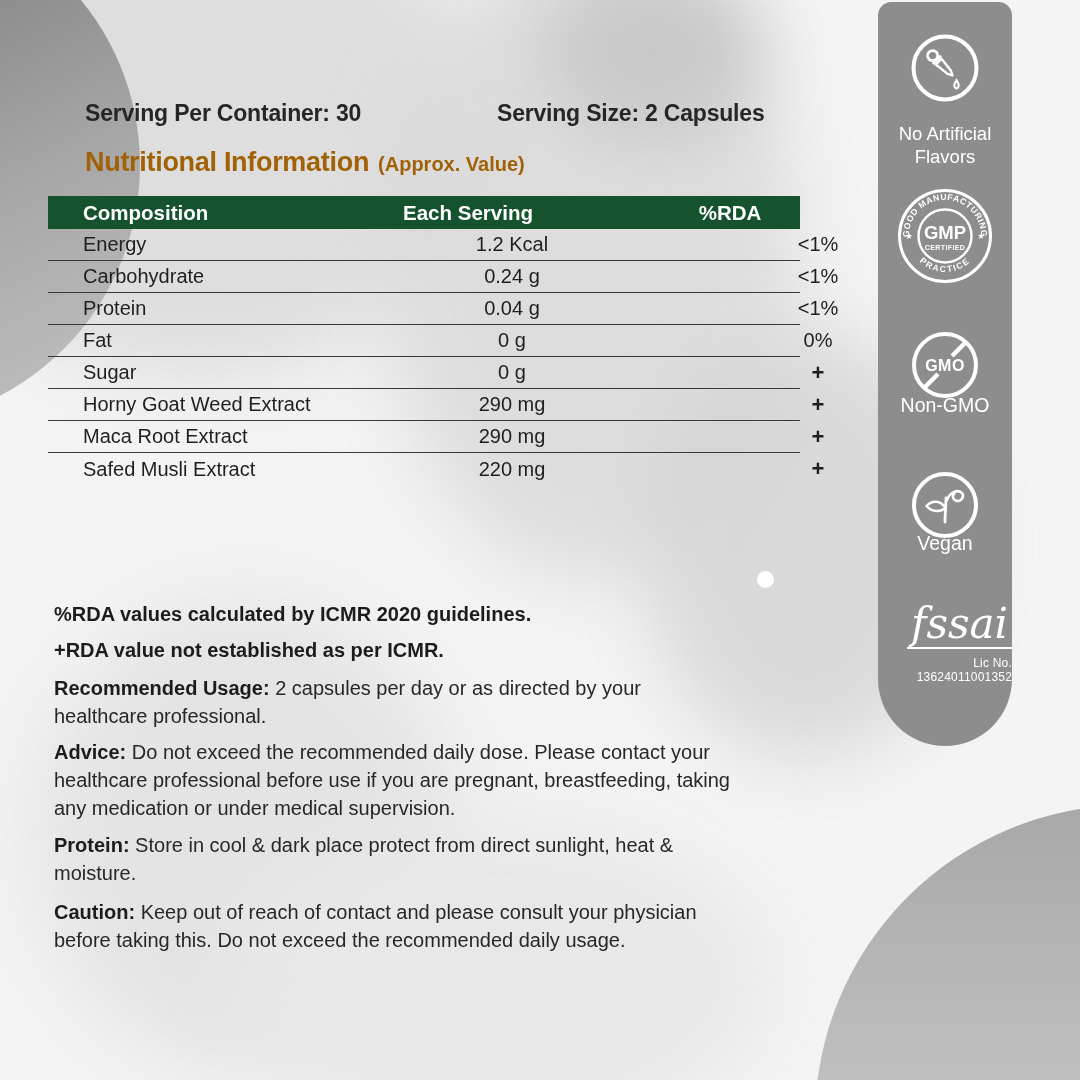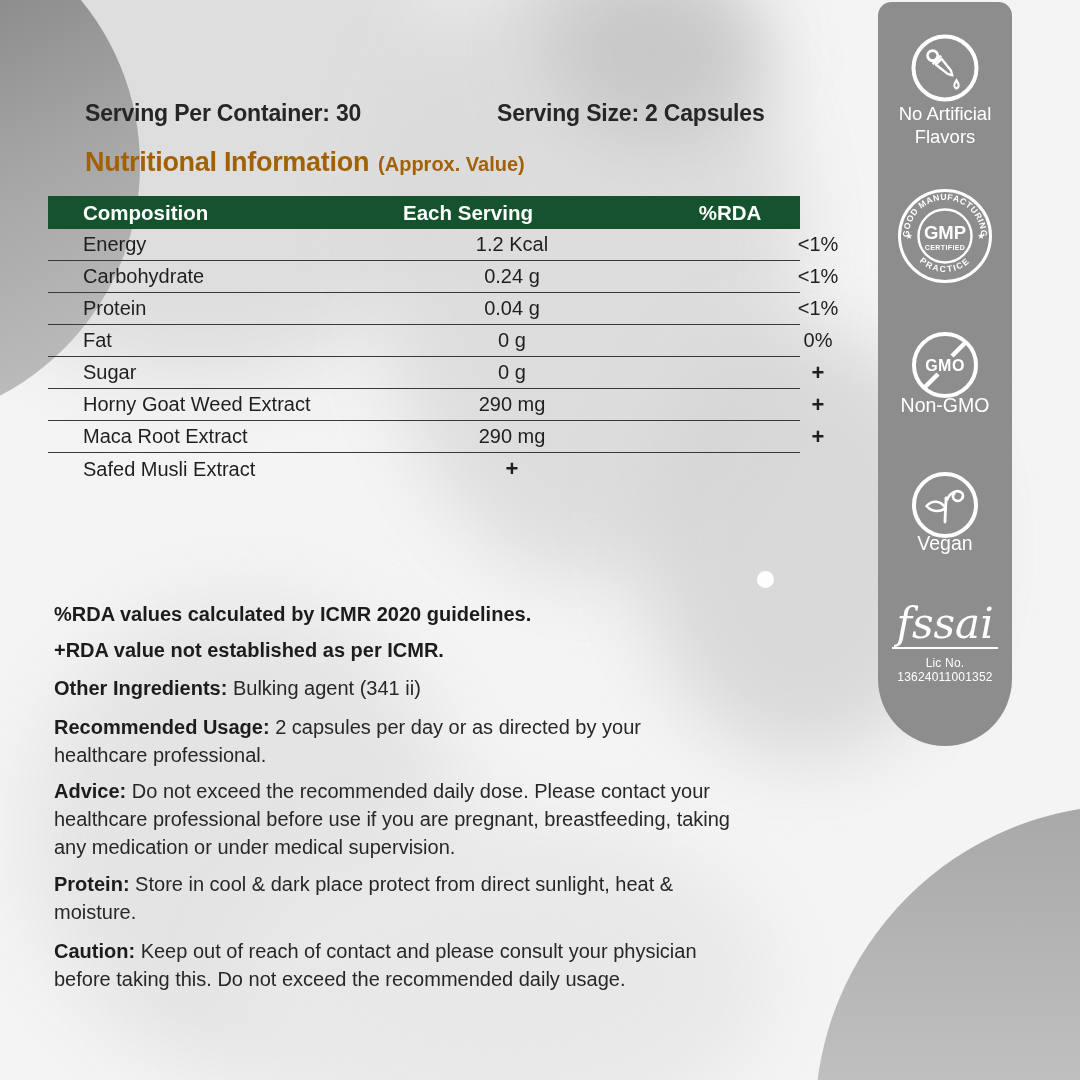--- a/index.html
+++ b/index.html
@@ -55,27 +55,27 @@
   .n5{margin-bottom:9px !important;}
   .n6{margin-bottom:11px !important;}
 
   
   .sidebar{position:absolute;left:878px;top:2px;width:134px;height:744px;background:#8d8d8d;
        border-radius:14px 14px 70px 70px;z-index:4;color:#ffffff;text-align:center;}
   .sb-item{position:absolute;left:0;width:134px;display:flex;justify-content:center;}
   .sb-label{position:absolute;left:0;width:134px;color:#fff;font-size:18.5px;line-height:23px;
        white-space:pre-line;}
   .ico-drop{top:28px;}
-  .lab-drop{top:100px;}
+  .lab-drop{top:120px;}
   .ico-gmp{top:184px;}
   .ico-gmo{top:324px;}
   .lab-gmo{top:392px;font-size:19.5px;}
   .ico-veg{top:464px;}
   .lab-veg{top:530px;font-size:19.5px;}
-  .fssai-wrap{position:absolute;top:600px;left:0;width:134px;text-align:center;}
+  .fssai-wrap{position:absolute;top:600px;left:0;width:134px;text-align:right;}
   .fssai-word{display:inline-block;font-family:"DejaVu Serif",serif;font-style:italic;
        font-size:42px;line-height:44px;border-bottom:2.5px solid #ffffff;padding:0 4px 1px 4px;}
   .fssai-lic{margin-top:7px;font-size:12px;letter-spacing:0.2px;}
   svg text{font-family:"Liberation Sans",sans-serif;}
 </style>
 </head>
 <body>
 
 <div class="canvas">
 
@@ -136,28 +136,28 @@
         <div class="c2">290 mg</div>
         <div class="c3 plus">+</div>
       </div>
       <div class="trow">
         <div class="c1">Maca Root Extract</div>
         <div class="c2">290 mg</div>
         <div class="c3 plus">+</div>
       </div>
       <div class="trow">
         <div class="c1">Safed Musli Extract</div>
+        <div class="c2">220 mg</div>
         <div class="c3 plus">+</div>
       </div>
     </div>
 
     <div class="notes">
       <p class="n1"><span class="b">%RDA values calculated by ICMR 2020 guidelines.</span><span></span></p>
       <p class="n2"><span class="b">+RDA value not established as per ICMR.</span><span></span></p>
-      <p class="n3"><span class="b">Other Ingredients:</span><span> Bulking agent (341 ii)</span></p>
       <p class="n4"><span class="b">Recommended Usage:</span><span> 2 capsules per day or as directed by your
 healthcare professional.</span></p>
       <p class="n5"><span class="b">Advice:</span><span> Do not exceed the recommended daily dose. Please contact your
 healthcare professional before use if you are pregnant, breastfeeding, taking
 any medication or under medical supervision.</span></p>
       <p class="n6"><span class="b">Protein:</span><span> Store in cool &amp; dark place protect from direct sunlight, heat &amp;
 moisture.</span></p>
       <p><span class="b">Caution:</span><span> Keep out of reach of contact and please consult your physician
 before taking this. Do not exceed the recommended daily usage.</span></p>
     </div>

